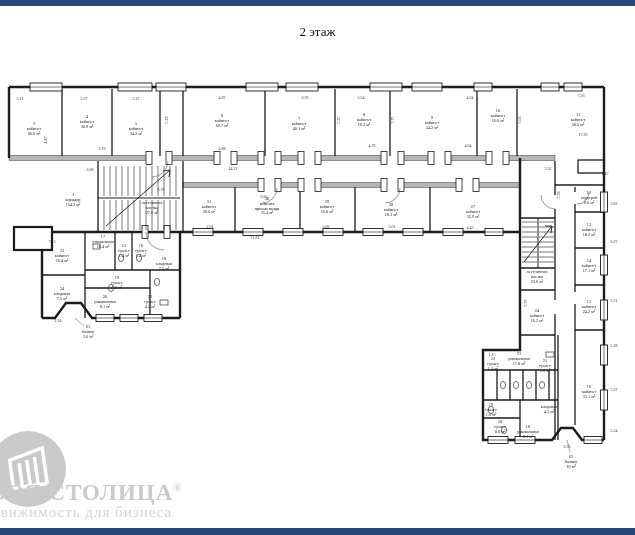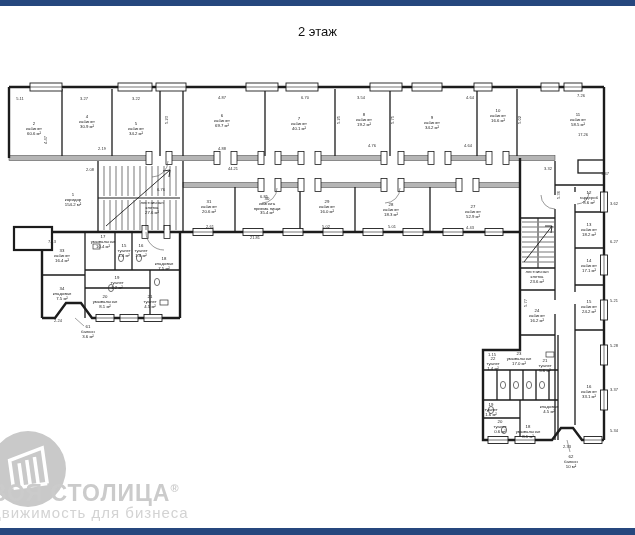--- a/index.html
+++ b/index.html
@@ -1,17 +1,17 @@
 <!DOCTYPE html>
 <html><head>
 <meta charset="utf-8">
 <style>
   html,body{margin:0;padding:0;background:#fff;}
   .page{position:relative;width:635px;height:535px;background:#ffffff;overflow:hidden;
-        font-family:Liberation Sans, sans-serif;}
+        font-family:Liberation Serif, serif;}
   .bar{position:absolute;left:0;width:635px;background:#26477e;}
   .bar.top{top:0;height:6px;}
   .bar.bottom{bottom:0;height:7px;}
   .floor-title{position:absolute;top:24px;left:0;width:100%;text-align:center;
                font-size:13px;color:#111;}
   svg.plan{position:absolute;left:0;top:0;}
   
   .wm{position:absolute;left:0;top:0;width:635px;height:535px;pointer-events:none;}
   .wm-logo{position:absolute;left:-13px;top:428px;}
   .wm-brand{position:absolute;left:-10px;top:480px;font-size:23px;font-weight:bold;

